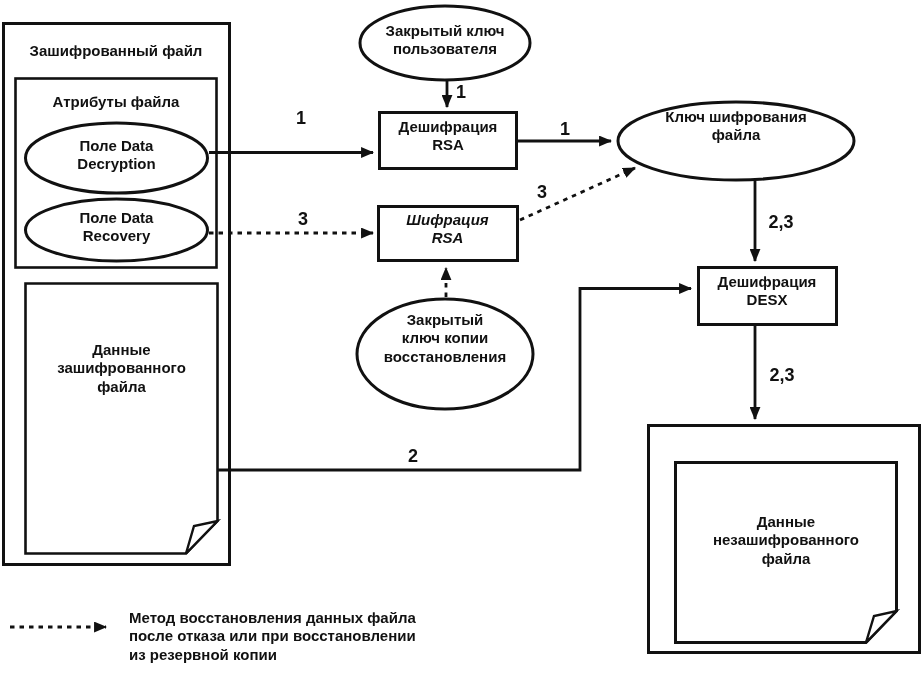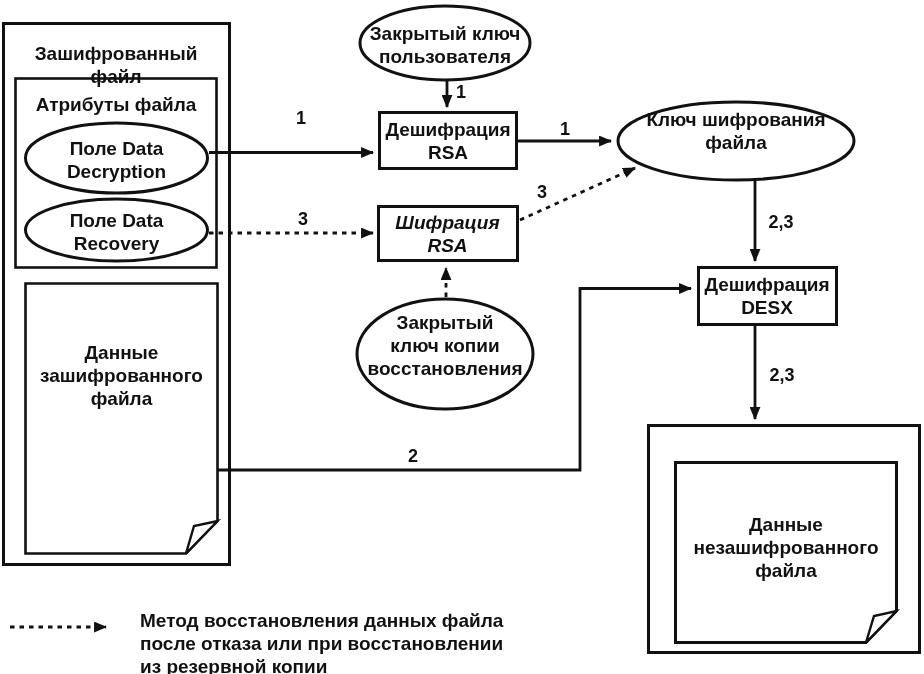--- a/index.html
+++ b/index.html
@@ -13,21 +13,21 @@
     overflow: hidden;
   }
   .canvas svg.wires {
     position: absolute;
     left: 0; top: 0;
     width: 924px; height: 674px;
   }
   .lbl {
     position: absolute;
     font-weight: bold;
-    font-size: 19px;
+    font-size: 15px;
     line-height: 1.22;
     text-align: center;
     white-space: pre-line;
     color: #111;
     z-index: 2;
   }
   .lbl.left { text-align: left; }
   .num {
     position: absolute;
     transform: translate(-50%, -50%);
@@ -138,21 +138,21 @@
   <div class="lbl" style="left:627px; top:108px; width:218px;">Ключ шифрования
 файла</div>
 
   <div class="lbl" style="left:699px; top:273px; width:136px;">Дешифрация
 DESX</div>
 
   <div class="lbl" style="left:692px; top:513px; width:188px;">Данные
 незашифрованного
 файла</div>
 
-  <div class="lbl left" style="left:140px; top:609px; width:400px;">Метод восстановления данных файла
+  <div class="lbl left" style="left:129px; top:609px; width:400px;">Метод восстановления данных файла
 после отказа или при восстановлении
 из резервной копии</div>
 
   <div class="num" style="left:461px; top:92px;">1</div>
   <div class="num" style="left:301px; top:118px;">1</div>
   <div class="num" style="left:565px; top:129px;">1</div>
   <div class="num" style="left:303px; top:219px;">3</div>
   <div class="num" style="left:542px; top:192px;">3</div>
   <div class="num" style="left:781px; top:222px;">2,3</div>
   <div class="num" style="left:782px; top:375px;">2,3</div>

